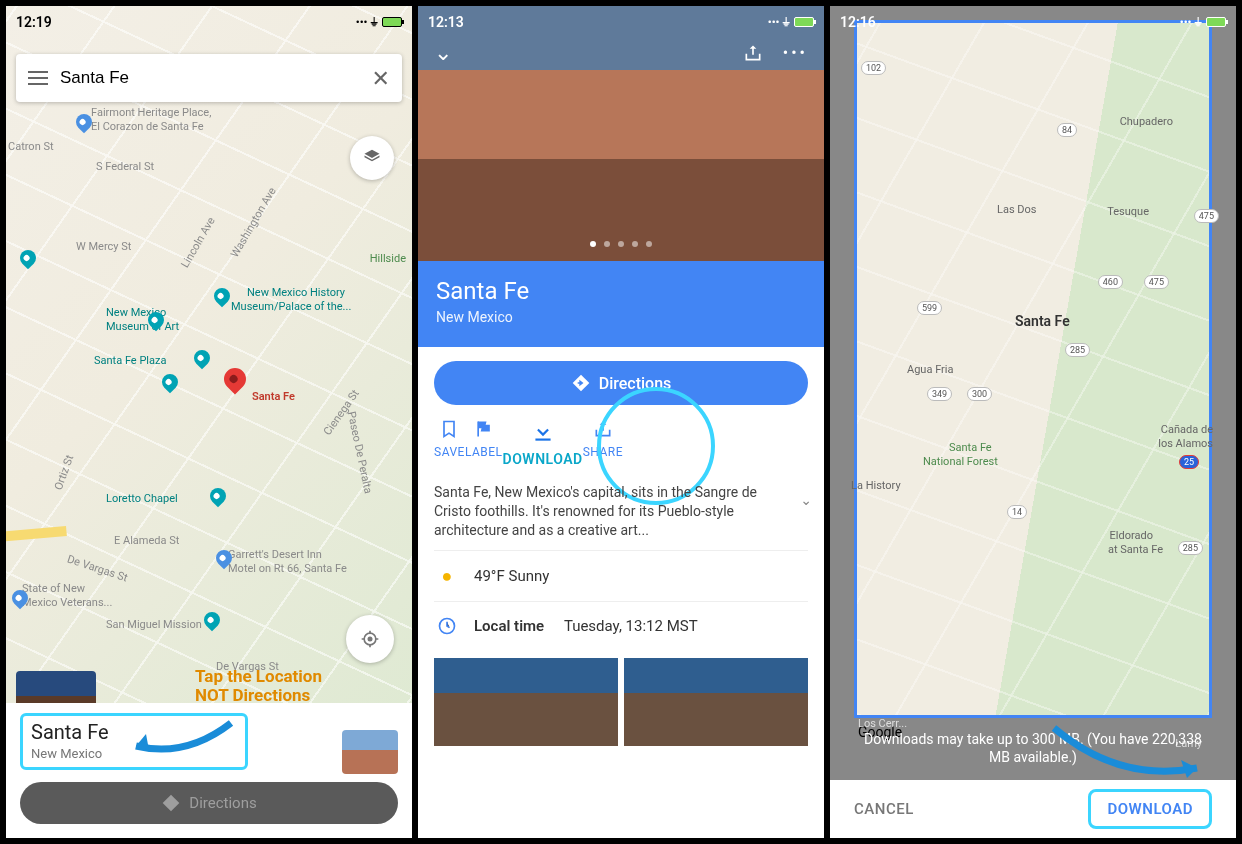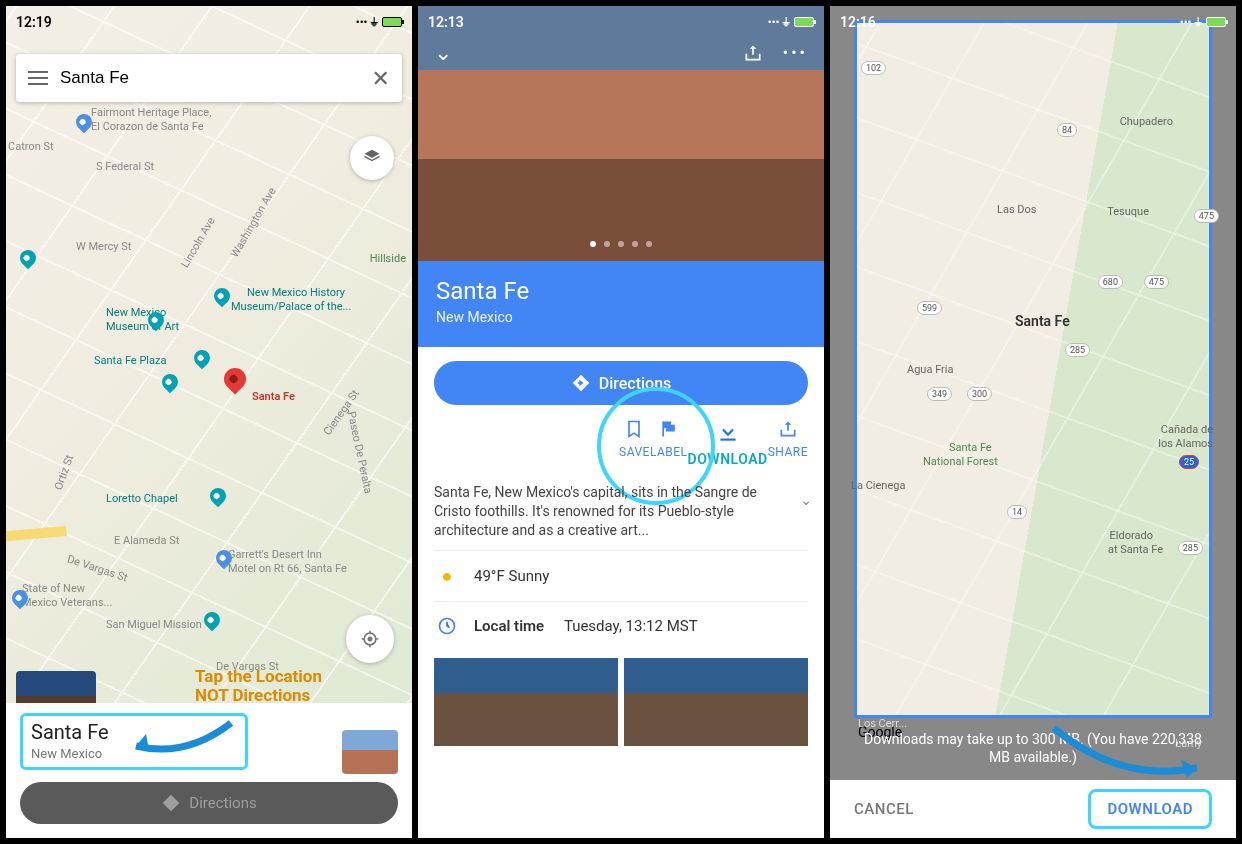--- a/index.html
+++ b/index.html
@@ -134,21 +134,21 @@
   .s2-head{
     background:#4285f4; color:#fff; padding:16px 18px 22px;
   }
   .s2-title{font-size:24px;font-weight:400;}
   .s2-sub{font-size:14px;opacity:.9;margin-top:4px;}
   .s2-body{padding:14px 16px 0;}
   .s2-dirbtn{
     height:44px;border-radius:22px;background:#4285f4;color:#fff;
     display:flex;align-items:center;justify-content:center;gap:8px;font-size:16px;font-weight:500;
   }
-  .s2-actions{display:flex;justify-content:flex-end;margin:14px 0 10px;}
+  .s2-actions{display:flex;justify-content:flex-start;margin:14px 0 10px;}
   .s2-act{display:flex;flex-direction:column;align-items:center;gap:6px;color:#4285f4;font-size:12px;letter-spacing:.5px;}
   .s2-act.hl{color:#0aa7c9;}
   .s2-hl-ring{
     position:absolute; width:118px; height:118px; border:4px solid #3bd5ff; border-radius:50%;
     left:50%; margin-left:-24px; margin-top:-18px; pointer-events:none;
   }
   .s2-desc{font-size:14px;color:#444;line-height:1.35;padding:6px 20px 10px 0;position:relative;}
   .s2-desc .chev{position:absolute;right:-4px;top:14px;color:#888;}
   .s2-row{display:flex;align-items:center;gap:16px;padding:14px 2px;border-top:1px solid #eee;font-size:15px;color:#333;}
   .s2-row .ic{width:22px;display:flex;align-items:center;justify-content:center;color:#4285f4;}
@@ -417,32 +417,32 @@
     <div class="s3-map">
       <span class="s3-label" style="top:290px;left:158px;font-size:14px;font-weight:600;color:#333">Santa Fe</span>
       <span class="s3-label" style="top:340px;left:50px">Agua Fria</span>
       <span class="s3-label" style="top:180px;left:140px">Las Dos</span>
       <span class="s3-label" style="top:182px;right:60px">Tesuque</span>
       <span class="s3-label" style="top:92px;right:36px">Chupadero</span>
       <span class="s3-label g" style="top:418px;left:92px">Santa Fe</span>
       <span class="s3-label g" style="top:432px;left:66px">National Forest</span>
       <span class="s3-label" style="top:506px;right:56px">Eldorado</span>
       <span class="s3-label" style="top:520px;right:46px">at Santa Fe</span>
-      <span class="s3-label" style="top:456px;left:-6px">La Cienega</span>
+      <span class="s3-label" style="top:456px;left:-6px">La History</span>
       <span class="s3-label" style="top:400px;right:-4px">Cañada de</span>
       <span class="s3-label" style="top:414px;right:-4px">los Alamos</span>
 
       <span class="s3-shield" style="top:38px;left:4px">102</span>
       <span class="s3-shield" style="top:100px;left:200px">84</span>
       <span class="s3-shield" style="top:278px;left:60px">599</span>
       <span class="s3-shield" style="top:320px;left:208px">285</span>
       <span class="s3-shield" style="top:364px;left:70px">349</span>
       <span class="s3-shield" style="top:364px;left:110px">300</span>
       <span class="s3-shield" style="top:252px;right:40px">475</span>
-      <span class="s3-shield" style="top:252px;right:86px">680</span>
+      <span class="s3-shield" style="top:252px;right:86px">460</span>
       <span class="s3-shield" style="top:482px;left:150px">14</span>
       <span class="s3-shield" style="top:432px;right:10px;background:#2962d9;color:#fff;border-color:#e53935">25</span>
       <span class="s3-shield" style="top:518px;right:6px">285</span>
       <span class="s3-shield" style="top:186px;right:-10px">475</span>
     </div>
 
     <span class="s3-label" style="bottom:98px;left:28px;color:#000000;font-size:14px">Google</span>
     <span class="s3-label" style="bottom:108px;left:28px;color:#ddd">Los Cerr...</span>
     <span class="s3-label" style="bottom:88px;right:34px;color:#ddd">Lamy</span>
 

